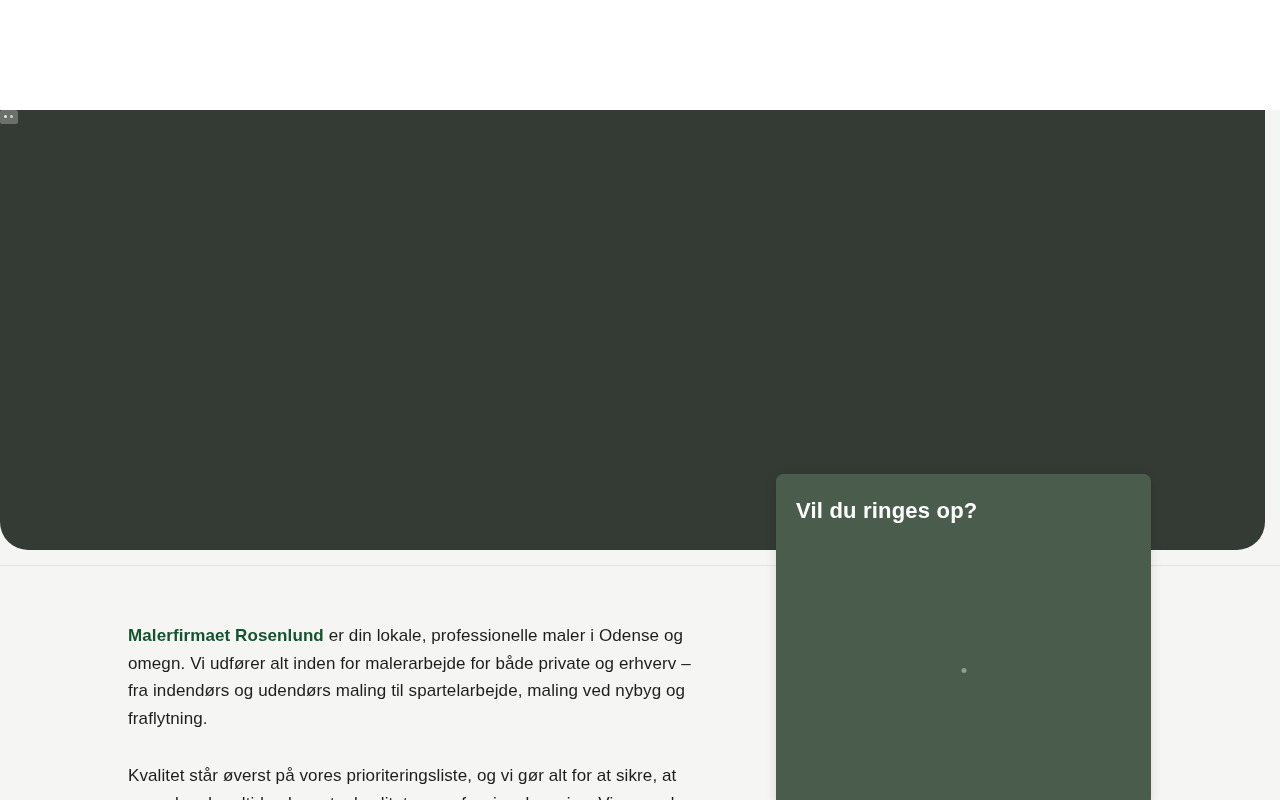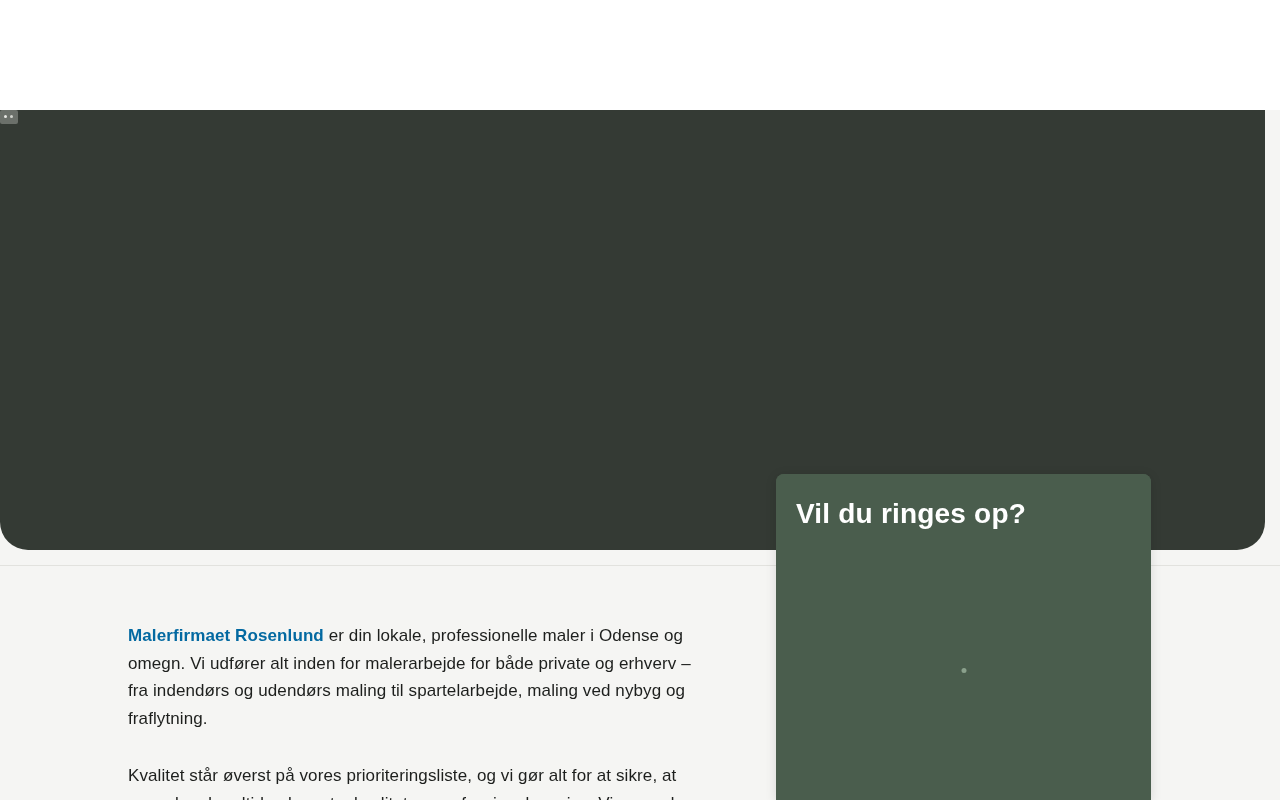--- a/index.html
+++ b/index.html
@@ -108,41 +108,41 @@
     font-size: 17px;
     line-height: 27.5px;
     color: #1d1f1d;
     letter-spacing: 0.1px;
   }
 
   .text-col p:last-child { margin-bottom: 0; }
 
   .text-col strong {
     font-weight: 700;
-    color: #0369a1;
+    color: #14532d;
   }
 
   
   .callback {
     position: absolute;
     top: 474px;
     left: 776px;
     width: 375px;
     height: 326px;
     background: #4a5d4d;
     border-radius: 8px 8px 0 0;
     overflow: hidden;
     box-shadow: 0 2px 12px rgba(0,0,0,0.12);
   }
 
   .callback-title {
     position: absolute;
     top: 24px;
     left: 20px;
-    font-size: 28px;
+    font-size: 22px;
     font-weight: 700;
     color: #ffffff;
     letter-spacing: 0.2px;
   }
 
   .callback-loader {
     position: absolute;
     top: 194px;
     left: 50%;
     transform: translateX(-50%);

